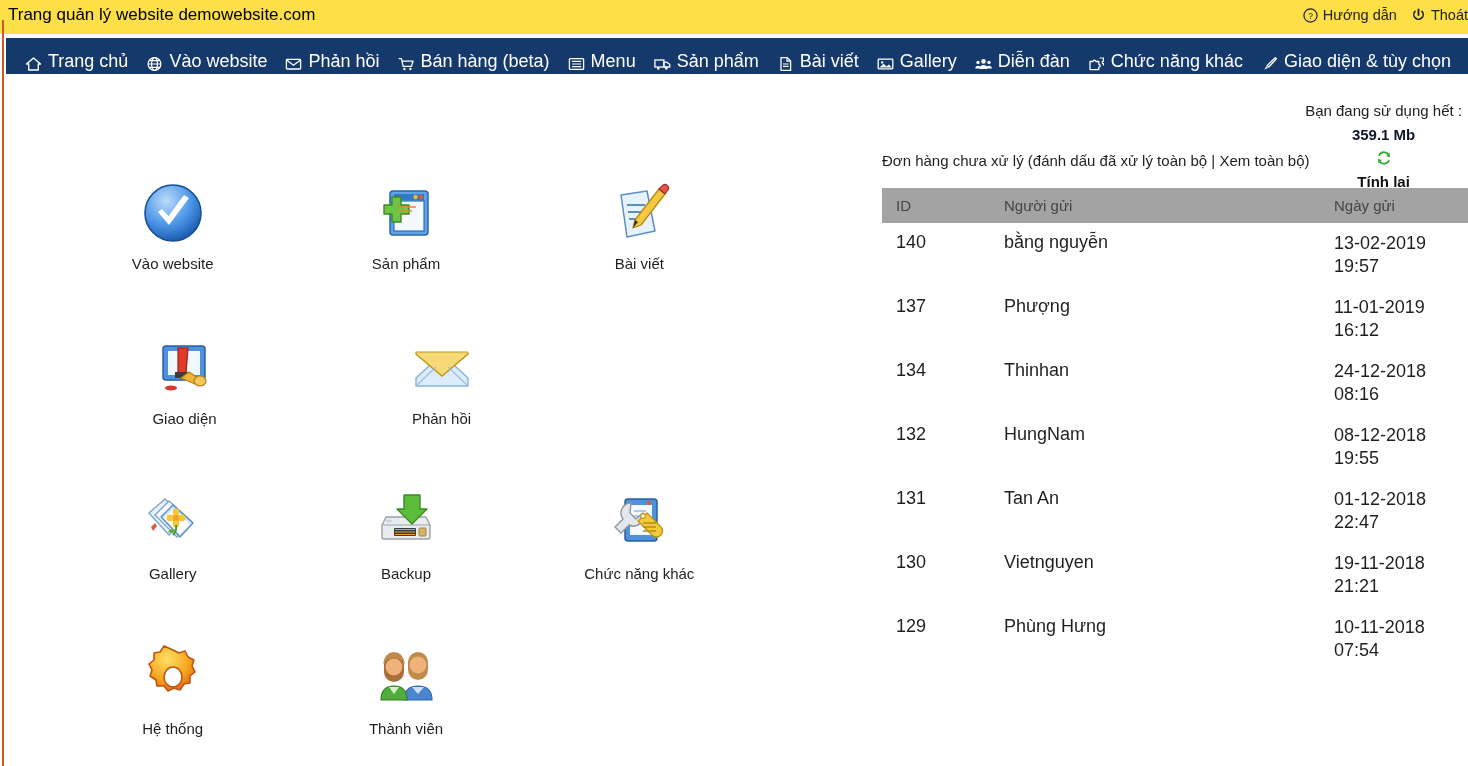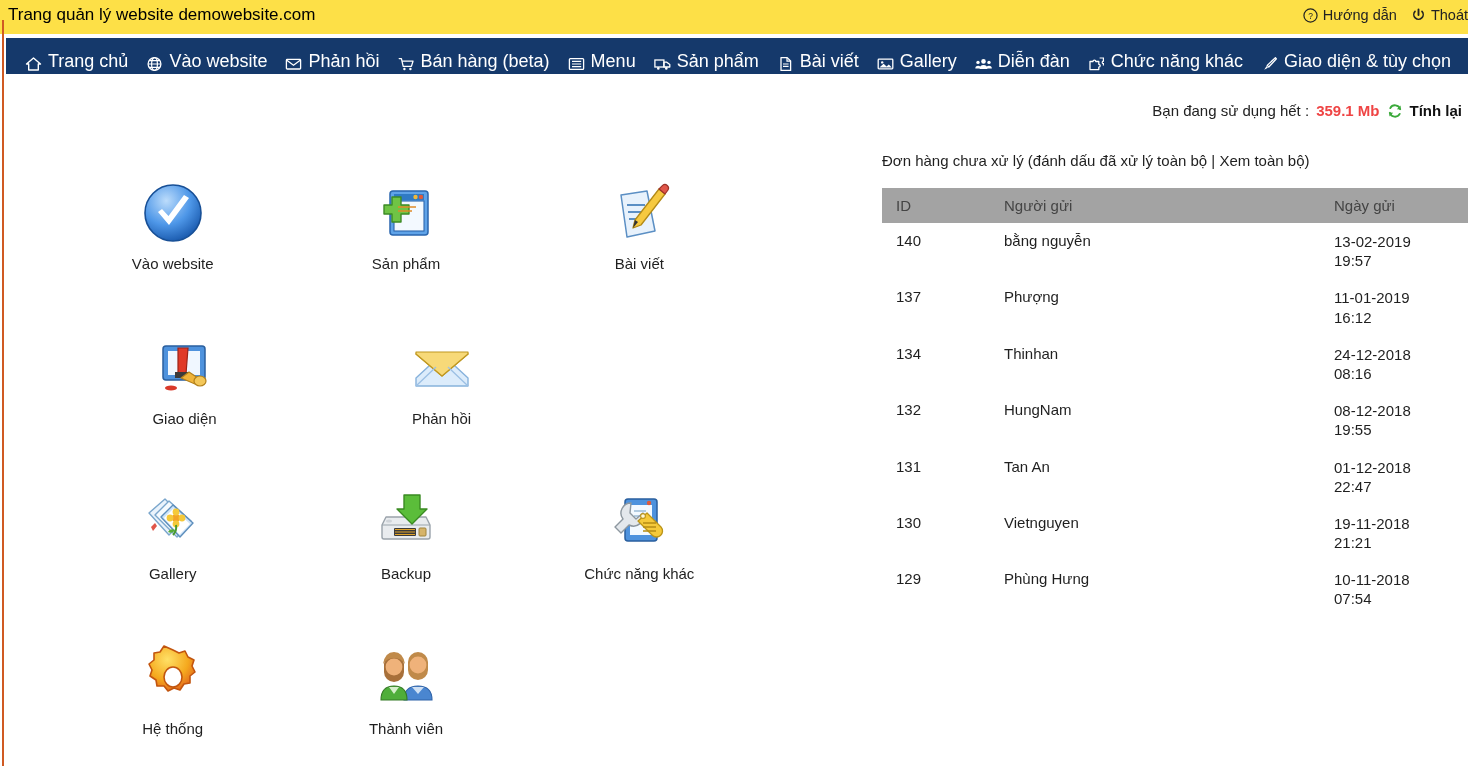--- a/index.html
+++ b/index.html
@@ -55,23 +55,23 @@
     background: #d05a22;
   }
 
   
   #content { position: absolute; left: 6px; top: 74px; width: 1462px; height: 692px; }
 
   
   #storage-line {
     position: absolute; right: 6px; top: 28px;
     display: flex; align-items: center; gap: 7px;
-    font-size: 15px; color: #222222; white-space: nowrap;
-  }
-  #storage-value { color: #ef4444; font-weight: bold; text-align: center; }
+    font-size: 15px; color: #222222; white-space: nowrap; flex-direction: column;
+  }
+  #storage-value { color: #0f172a; font-weight: bold; text-align: center; }
   #recalc-btn { font-weight: bold; color: #111111; cursor: pointer; }
   #refresh-icon { display: inline-flex; width: 16px; height: 16px; }
   #refresh-icon svg { width: 16px; height: 16px; display: block; }
 
   
   #icon-grid {
     position: absolute; left: 50px; top: 105px;
     width: 700px;
   }
   .grid-row { display: flex; height: 155px; }
@@ -95,21 +95,21 @@
   #orders-title .lnk { color: #1f1f1f; cursor: pointer; }
   #orders-table {
     margin-top: 19px; width: 586px; border-collapse: collapse;
     table-layout: fixed;
   }
   #orders-table thead th {
     background: #a3a3a3; color: #444444; font-size: 15px; font-weight: normal;
     text-align: left; padding: 9px 0 9px 14px; height: 30px;
   }
   #orders-table tbody td {
-    font-size: 15px; color: #1f1f1f; padding: 9px 0 9px 14px;
+    font-size: 18px; color: #1f1f1f; padding: 9px 0 9px 14px;
     vertical-align: top; height: 51px;
   }
   .col-id { width: 108px; }
   .col-sender { width: 330px; margin-top: 22px; }
   .col-date { width: 148px; }
   #orders-table tbody td.cell-date { line-height: 1.28; white-space: pre-line; }
 </style>
 </head>
 <body>
 

